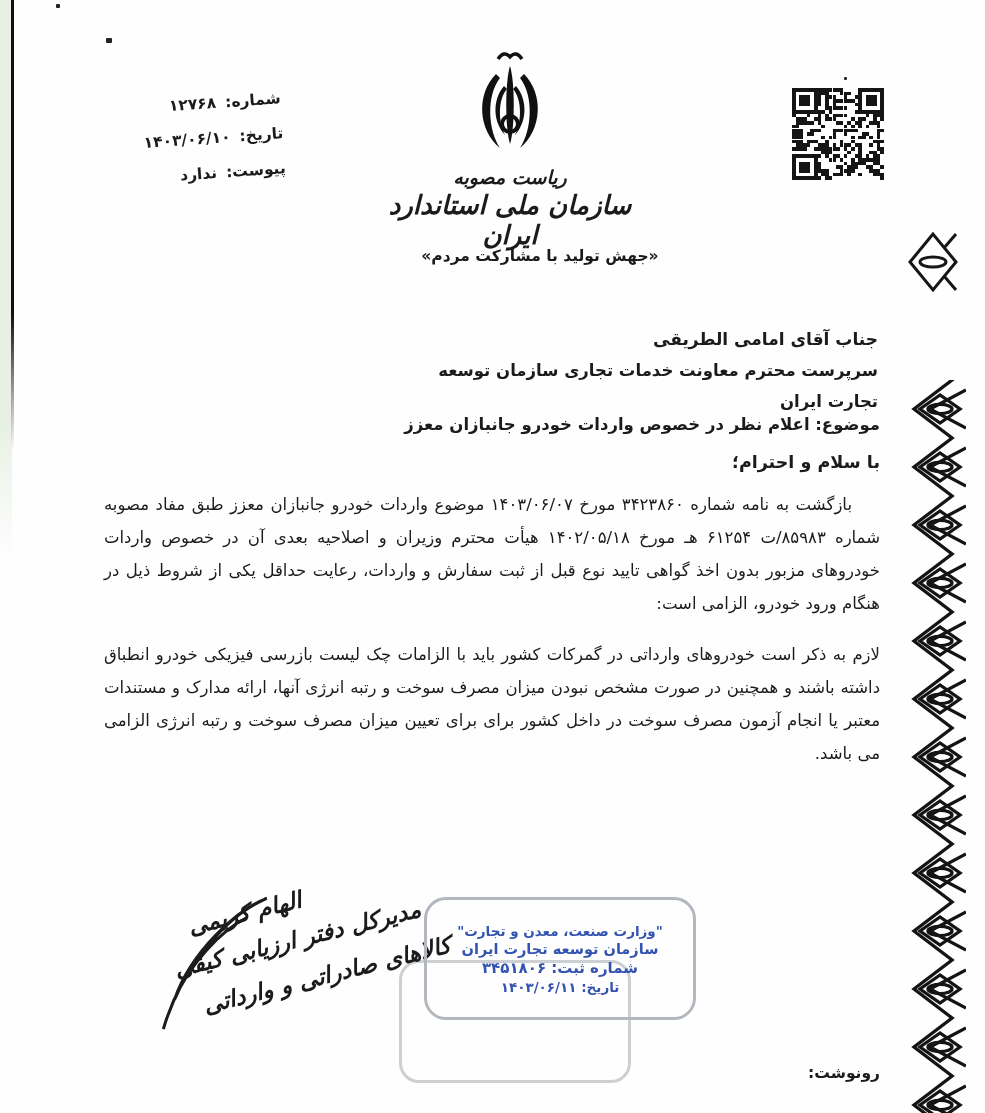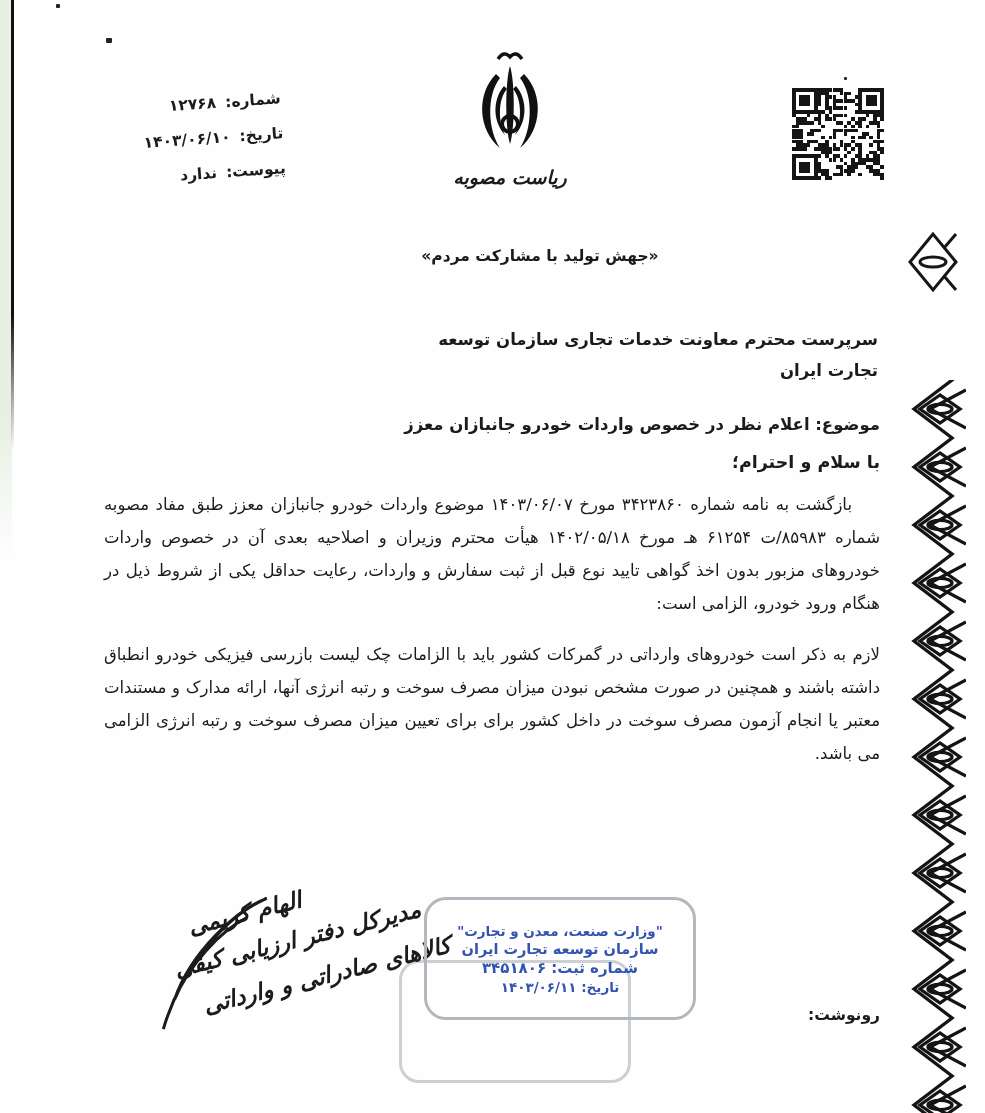--- a/index.html
+++ b/index.html
@@ -51,21 +51,21 @@
   .ghostbox{position:absolute;left:399px;top:960px;width:226px;height:117px;z-index:0;
         border:3px solid #cdd0d3;border-radius:20px;}
   
   .signature{position:absolute;left:128px;top:888px;width:340px;z-index:2;
         transform:rotate(-14deg);text-align:center;font-style:italic;font-weight:bold;}
   .sig-name{font-size:23px;margin-right:90px;}
   .sig-t1{font-size:23px;margin-top:12px;}
   .sig-t2{font-size:23px;margin-top:16px;margin-left:40px;}
   .flourish{position:absolute;left:8px;top:-6px;}
   
-  .footer{position:absolute;left:104px;top:1006px;width:776px;text-align:right;z-index:2;}
+  .footer{position:absolute;left:104px;top:1064px;width:776px;text-align:right;z-index:2;}
   .copy-label{font-weight:bold;font-size:15.5px;}
   .copy-line{font-size:14.5px;margin-top:9px;font-weight:bold;}
 </style>
 </head>
 <body>
 
 <div class="page">
 
   <div class="left-strip"></div>
   <div class="left-line"></div>
@@ -95,20 +95,21 @@
         <path d="M26 26 C6 46 8 82 30 100 C18 82 16 48 30 30 Z"></path>
         <path d="M34 38 C22 52 23 74 35 87 C28 73 28 51 37 41 Z"></path>
         <path d="M54 26 C74 46 72 82 50 100 C62 82 64 48 50 30 Z"></path>
         <path d="M46 38 C58 52 57 74 45 87 C52 73 52 51 43 41 Z"></path>
       </g>
       <circle cx="40" cy="76" r="8" fill="none" stroke="#111" stroke-width="4"></circle>
       <path d="M28 11 Q34 2 40 9 Q46 2 52 11" fill="none" stroke="#111" stroke-width="3.4"></path>
     </svg>
   </div>
   <div class="presidency">ریاست مصوبه</div>
+  <div class="orgname">سازمان ملی استاندارد ایران</div>
   <div class="slogan">«جهش تولید با مشارکت مردم»</div>
 
   <div class="qr">
       <i style="left:0.0px;top:0.0px;width:3.7px;height:3.7px"></i>
       <i style="left:3.7px;top:0.0px;width:3.7px;height:3.7px"></i>
       <i style="left:7.4px;top:0.0px;width:3.7px;height:3.7px"></i>
       <i style="left:11.0px;top:0.0px;width:3.7px;height:3.7px"></i>
       <i style="left:14.7px;top:0.0px;width:3.7px;height:3.7px"></i>
       <i style="left:18.4px;top:0.0px;width:3.7px;height:3.7px"></i>
       <i style="left:22.1px;top:0.0px;width:3.7px;height:3.7px"></i>
@@ -436,20 +437,21 @@
       <i style="left:14.7px;top:88.3px;width:3.7px;height:3.7px"></i>
       <i style="left:18.4px;top:88.3px;width:3.7px;height:3.7px"></i>
       <i style="left:22.1px;top:88.3px;width:3.7px;height:3.7px"></i>
       <i style="left:25.8px;top:88.3px;width:3.7px;height:3.7px"></i>
       <i style="left:33.1px;top:88.3px;width:3.7px;height:3.7px"></i>
       <i style="left:36.8px;top:88.3px;width:3.7px;height:3.7px"></i>
       <i style="left:88.3px;top:88.3px;width:3.7px;height:3.7px"></i>
     </div>
 
   <div class="recipient">
+    <div>جناب آقای امامی الطریقی</div>
     <div class="r2">سرپرست محترم معاونت خدمات تجاری سازمان توسعه تجارت ایران</div>
   </div>
 
   <div class="bodytext">
     <div class="subject">موضوع: اعلام نظر در خصوص واردات خودرو جانبازان معزز</div>
     <div class="greeting">با سلام و احترام؛</div>
     <div class="p1">بازگشت به نامه شماره ۳۴۲۳۸۶۰ مورخ ۱۴۰۳/۰۶/۰۷ موضوع واردات خودرو جانبازان معزز طبق مفاد مصوبه شماره ۸۵۹۸۳/ت ۶۱۲۵۴ هـ مورخ ۱۴۰۲/۰۵/۱۸ هیأت محترم وزیران و اصلاحیه بعدی آن در خصوص واردات خودروهای مزبور بدون اخذ گواهی تایید نوع قبل از ثبت سفارش و واردات، رعایت حداقل یکی از شروط ذیل در هنگام ورود خودرو، الزامی است:</div>
     <div class="p2">لازم به ذکر است خودروهای وارداتی در گمرکات کشور باید با الزامات چک لیست بازرسی فیزیکی خودرو انطباق داشته باشند و همچنین در صورت مشخص نبودن میزان مصرف سوخت و رتبه انرژی آنها، ارائه مدارک و مستندات معتبر یا انجام آزمون مصرف سوخت در داخل کشور برای برای تعیین میزان مصرف سوخت و رتبه انرژی الزامی می باشد.</div>
   </div>
 

